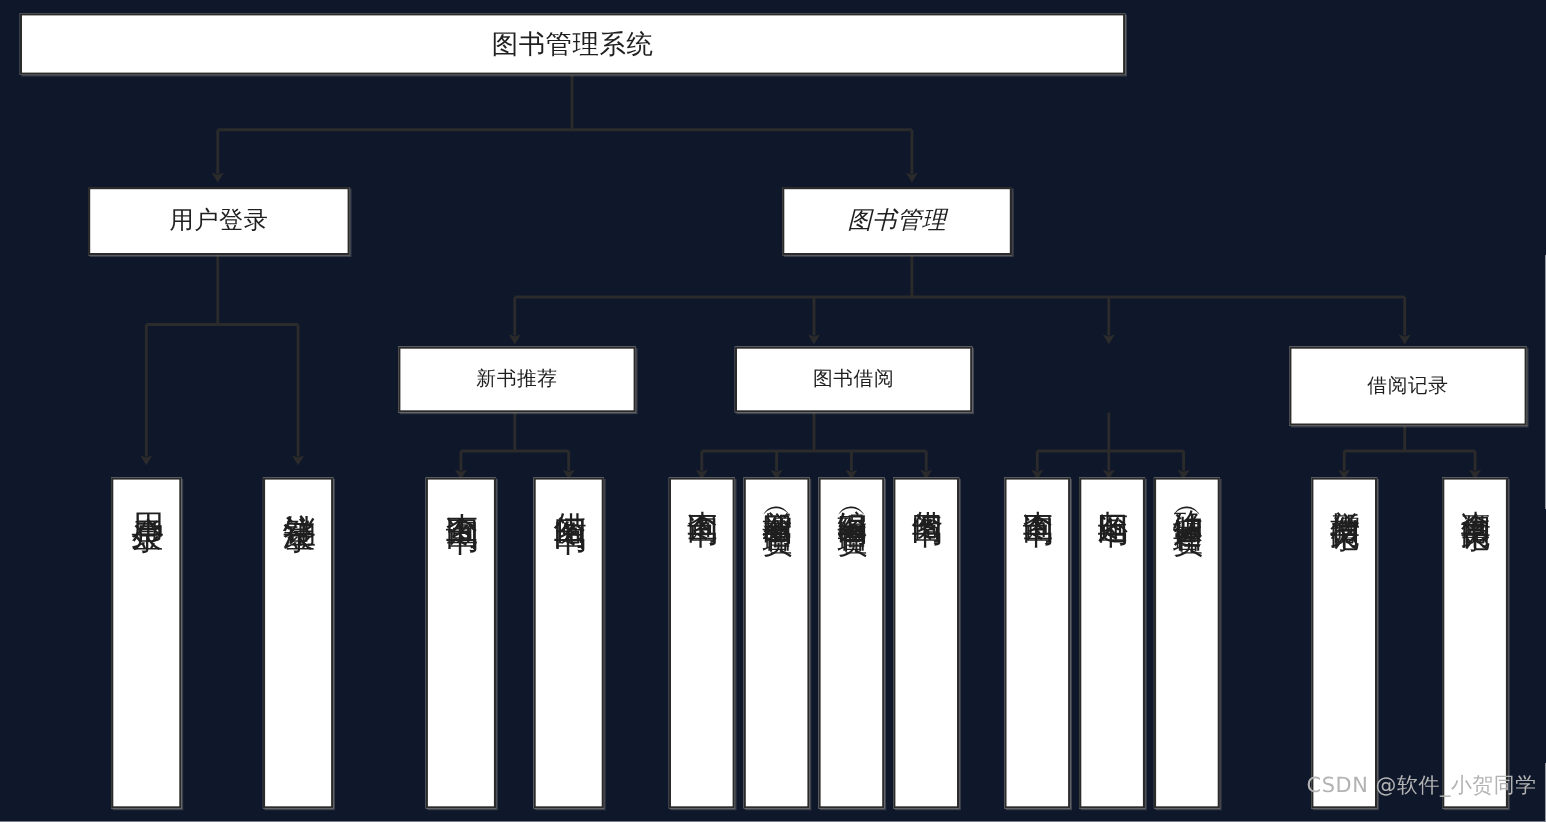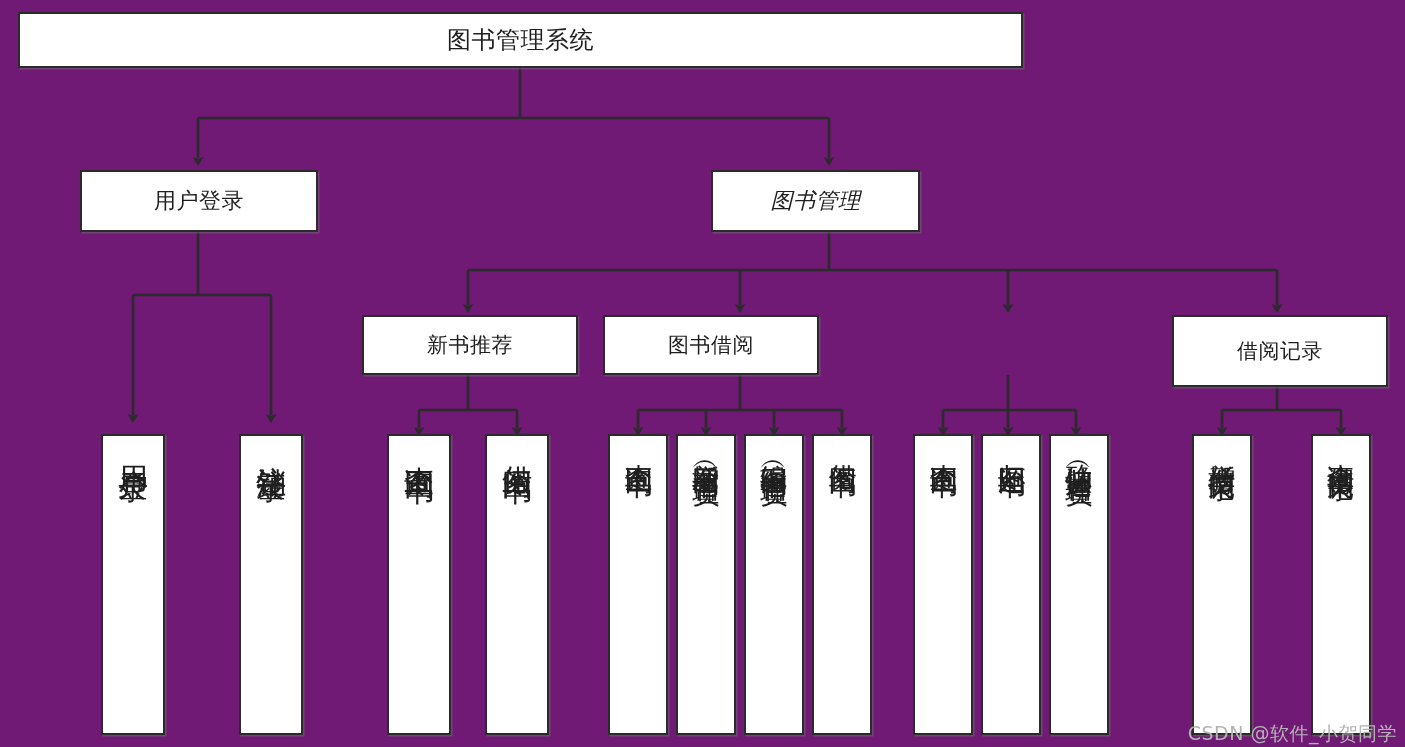--- a/index.html
+++ b/index.html
@@ -9,21 +9,21 @@
     background: #ffffff;
   }
   body {
     font-family: "DejaVu Sans", "Liberation Sans", sans-serif;
     color: #1a1a1a;
   }
   #diagram {
     position: relative;
     width: 1405px;
     height: 747px;
-    background: #701a75;
+    background: #0f172a;
     overflow: hidden;
   }
   #connectors {
     position: absolute;
     left: 0;
     top: 0;
     width: 1405px;
     height: 747px;
     pointer-events: none;
   }
@@ -39,21 +39,21 @@
     color: #1f1f1f;
     box-shadow: 1.5px 1.5px 0 0 rgba(120,120,120,0.45);
   }
   .node .label {
     display: block;
     line-height: 1.18;
     letter-spacing: 0.5px;
   }
   .node-root .label { font-size: 24px; }
   .node-l1 .label { font-size: 22px; }
-  .node-l2 .label { font-size: 21px; }
+  .node-l2 .label { font-size: 18px; }
 
   
   .node-leaf {
     align-items: flex-start;
     justify-content: center;
     padding-top: 6px;
   }
   .node-leaf .label {
     writing-mode: vertical-rl;
     text-orientation: upright;
@@ -67,21 +67,21 @@
     letter-spacing: 3px;
   }
   .node-leaf.leaf-mid .label {
     font-size: 28px;
     letter-spacing: 2px;
   }
 
   #watermark {
     position: absolute;
     right: 8px;
-    bottom: 0;
+    bottom: 20px;
     font-size: 19px;
     color: #b3b3b3;
     letter-spacing: 0.5px;
     white-space: nowrap;
     user-select: none;
   }
 </style>
 </head>
 <body>
 
@@ -148,21 +148,21 @@
   </div>
 
   <div class="node node-l1" style="left:711px; top:170px; width:209px; height:62px;font-style:italic;">
     <span class="label">图书管理</span>
   </div>
 
   <div class="node node-l2" style="left:362px; top:315px; width:216px; height:60px;">
     <span class="label">新书推荐</span>
   </div>
 
-  <div class="node node-l2" style="left:603px; top:315px; width:216px; height:60px;">
+  <div class="node node-l2" style="left:668px; top:315px; width:216px; height:60px;">
     <span class="label">图书借阅</span>
   </div>
 
 
   <div class="node node-l2" style="left:1172px; top:315px; width:216px; height:72px;">
     <span class="label">借阅记录</span>
   </div>
 
   <div class="node node-leaf leaf-wide" style="left:101px; top:434px; width:64px; height:301px;">
     <span class="label">用户登录</span>

